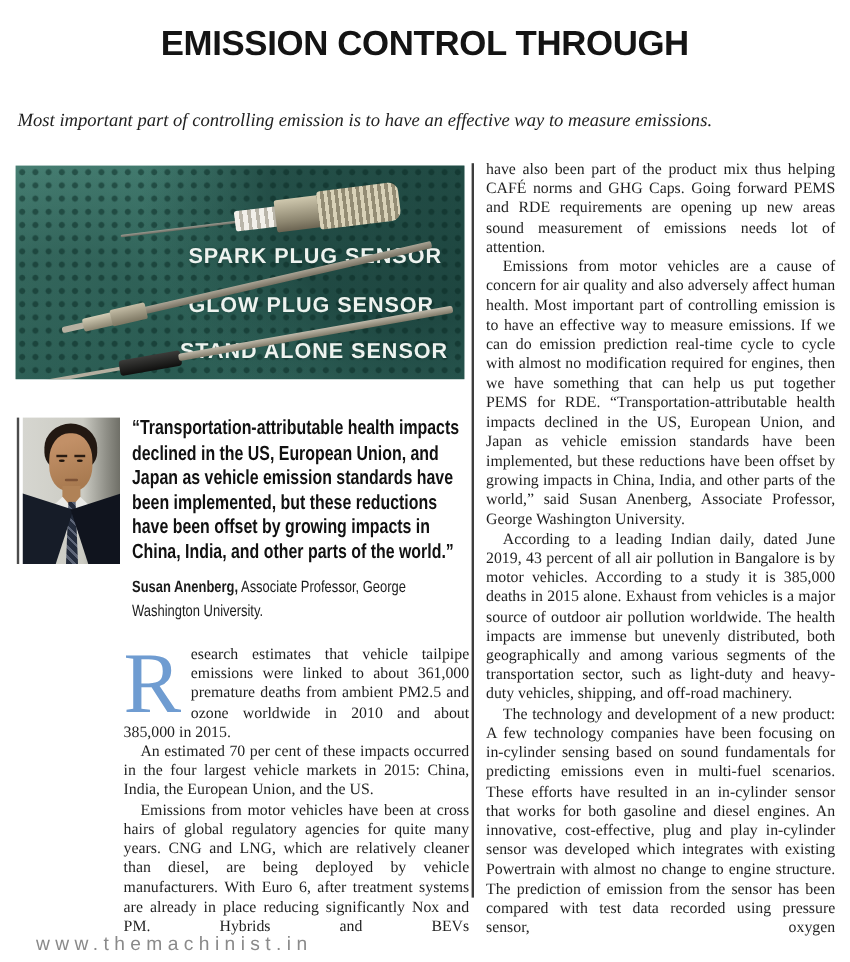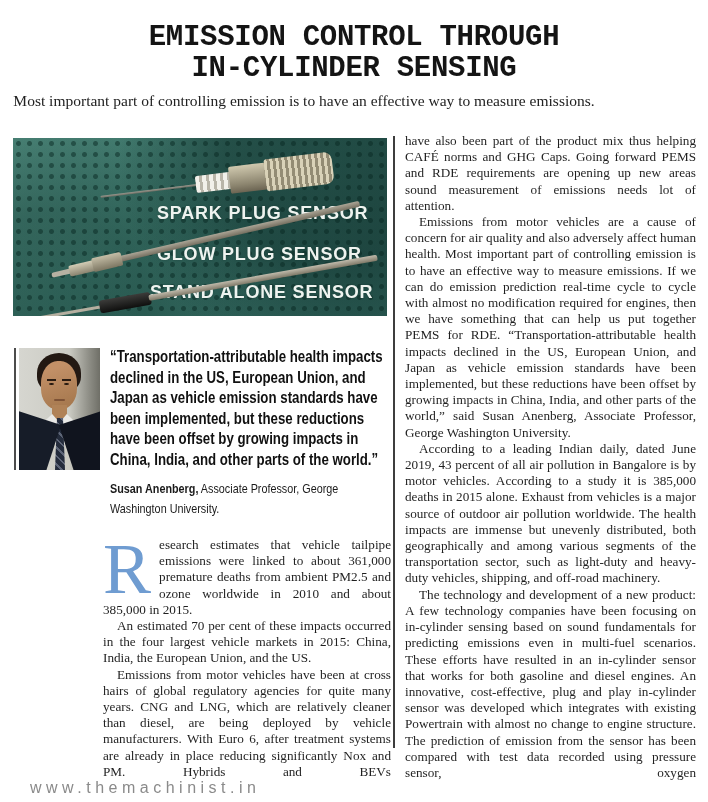--- a/index.html
+++ b/index.html
@@ -1,24 +1,24 @@
 <!DOCTYPE html>
 <html><head>
 <meta charset="utf-8">
 <style>
   html,body{margin:0;padding:0;background:#ffffff;}
   #page{position:relative;width:708px;height:802px;background:#ffffff;overflow:hidden;
         font-family:"Liberation Serif",serif;color:#1b1b1b;}
 
   
   .title{position:absolute;top:22px;left:0;width:708px;text-align:center;
-         font-family:Liberation Mono, monospace;font-weight:bold;font-size:29px;
+         font-family:Liberation Sans, sans-serif;font-weight:bold;font-size:29px;
          line-height:31px;letter-spacing:-0.3px;color:#141414;}
   .subtitle{position:absolute;top:92px;left:0;width:608px;text-align:center;
-         font-size:15.5px;color:#222;}
+         font-size:15.5px;color:#222;font-style:italic;}
 
   
   .sensor-photo{position:absolute;left:13px;top:138px;width:374px;height:178px;overflow:hidden;
      background:
        radial-gradient(circle at 85% 10%, rgba(15,45,42,.55) 0 30%, transparent 60%),
        radial-gradient(circle at 10% 95%, rgba(20,55,50,.35) 0 25%, transparent 55%),
        linear-gradient(145deg,#4d877a 0%,#3a7468 45%,#2c5e56 100%);}
   .sensor-photo .dots{position:absolute;inset:0;
      background-image:radial-gradient(circle, rgba(8,40,34,.5) 2px, transparent 3px);
      background-size:11px 11px;}
@@ -75,21 +75,20 @@
   .footer{position:absolute;left:30px;top:779px;font-family:"Liberation Sans",sans-serif;
      font-size:16px;letter-spacing:4.5px;color:#8a8a8a;}
 </style>
 </head>
 <body>
 
 <div id="page">
 
   <div class="title">
     <div>EMISSION CONTROL THROUGH</div>
-    <div>IN-CYLINDER SENSING</div>
   </div>
   <div class="subtitle">Most important part of controlling emission is to have an effective way to measure emissions.</div>
 
   <div class="sensor-photo">
     <div class="dots"></div>
 
     <div class="photo-label" style="left:144px;top:65px;">SPARK PLUG SENSOR</div>
     <div class="photo-label" style="left:144px;top:106px;">GLOW PLUG SENSOR</div>
     <div class="photo-label" style="left:137px;top:144px;">STAND ALONE SENSOR</div>
 

